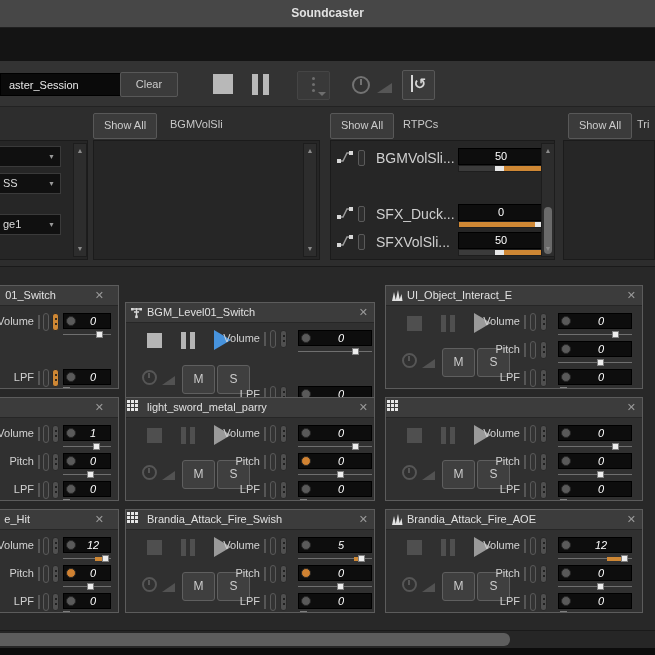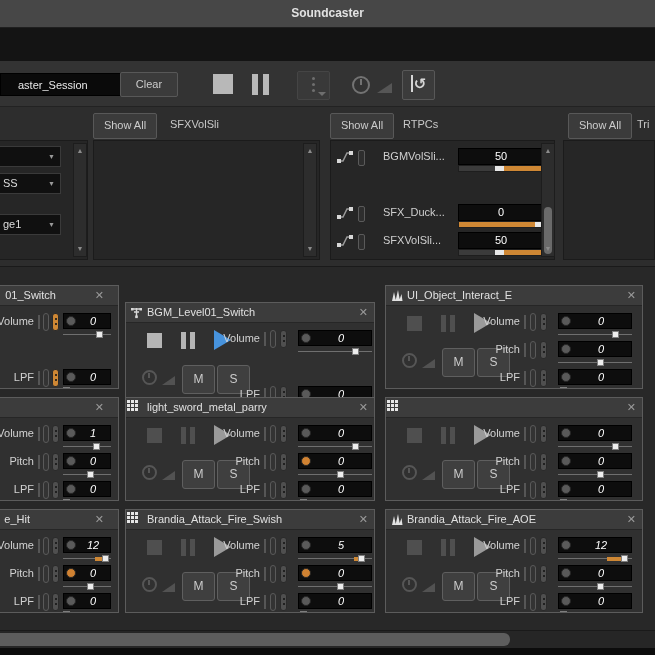--- a/index.html
+++ b/index.html
@@ -6,21 +6,21 @@
   body{width:655px;height:655px;overflow:hidden;position:relative;background:#2d2d2d;
        font-family:"Liberation Sans","DejaVu Sans",sans-serif;-webkit-font-smoothing:antialiased;color:#ccc}
   .abs{position:absolute}
 
   
   .titlebar{left:0;top:0;width:655px;height:27px;background:#474747;border-bottom:1px solid #1f1f1f;
             text-align:center;line-height:27px;font-size:12px;font-weight:bold;color:#e2e2e2}
   .blackstrip{left:0;top:28px;width:655px;height:33px;background:#141414}
   .toolbar{left:0;top:61px;width:655px;height:45px;background:#333;border-bottom:1px solid #222}
   .session{left:0;top:12px;width:112px;height:21px;background:#0a0a0a;border:1px solid #000;
-           color:#e8e8e8;font-size:11px;padding:0 0 0 17px;font-family:"Liberation Sans",sans-serif}
+           color:#e8e8e8;font-size:11px;padding:0 0 0 8px;font-family:"Liberation Sans",sans-serif}
   .btn{background:#3b3b3b;border:1px solid #585858;border-radius:2px;color:#ccc;font-size:11px;
        text-align:center;cursor:default}
   .clear-btn{left:120px;top:11px;width:56px;height:23px;line-height:23px}
   .tb-stop{left:213px;top:13px;width:20px;height:20px;background:#b8b8b8}
   .tb-pause{left:252px;top:13px;width:17px;height:21px}
   .tb-pause span{position:absolute;top:0;width:6px;height:21px;background:#b8b8b8}
   .tb-pause span:last-child{left:11px}
   .tb-dots{left:297px;top:10px;width:31px;height:27px;background:#393939;border:1px solid #454545;border-radius:2px}
   .dots3{position:absolute;left:14px;top:5px;width:3px;height:3px;background:#6e6e6e;border-radius:50%;
          box-shadow:0 6px 0 #6e6e6e,0 12px 0 #6e6e6e}
@@ -41,21 +41,21 @@
   .dropdown{left:0;width:62px;height:21px;background:#101010;border:1px solid #3a3a3a;box-sizing:border-box;
             color:#ddd;font-size:11px;line-height:19px;padding-left:3px}
   .dropdown .dd-arrow{position:absolute;right:5px;top:0;font-size:7px;color:#999;line-height:19px}
   .vscroll{position:absolute;width:14px;background:#2d2d2d;border:1px solid #1d1d1d;box-sizing:border-box}
   .vscroll .sa{position:absolute;left:0;width:100%;text-align:center;font-size:7px;color:#8b8b8b;height:10px;line-height:10px}
   .vscroll .sa.up{top:2px}.vscroll .sa.dn{bottom:2px}
   .vthumb{position:absolute;left:2px;width:8px;border-radius:4px;background:#6a6a6a}
 
   
   .rtpc-row{position:absolute;left:4px;width:216px;height:28px}
-  .rtpc-name{position:absolute;left:48px;top:2px;font-size:11px;color:#cfcfcf;white-space:nowrap}
+  .rtpc-name{position:absolute;left:41px;top:2px;font-size:14px;color:#cfcfcf;white-space:nowrap}
   .rtpc-sep{position:absolute;left:23px;top:2px;width:5px;height:14px;border:1px solid #5a5a5a;border-radius:2px;background:#2e2e2e}
   .rtpc-box{position:absolute;left:123px;top:0;width:84px;height:15px;background:#0d0d0d;border:1px solid #000;
             color:#fff;font-size:11px;text-align:center;line-height:15px}
   .rslider{position:absolute;left:123px;top:17px;width:86px;height:7px;background:#3b3b3b;border:1px solid #1e1e1e;box-sizing:border-box}
   .rfill{position:absolute;top:0;bottom:0;background:#CE8734}
   .rhandle{position:absolute;top:0;bottom:0;width:9px;background:#e8e8e8}
 
   
   .modarea{left:0;top:266px;width:655px;height:364px;background:#282828;border-top:1px solid #1a1a1a}
   .module{position:absolute;width:250px;height:104px;background:#303030;border:1px solid #5c5c5c;
@@ -144,21 +144,21 @@
   <div class="abs tb-dots">
     <span class="dots3"></span>
     <span class="mini-arrow"></span>
   </div>
   <div class="abs tb-clock"></div>
   <div class="abs tb-ramp"></div>
   <div class="abs btn tb-reset"><i>↺</i></div>
 </div>
 
 <div class="abs btn showall" style="left:93px">Show All</div>
-<div class="abs sync-label" style="left:170px">SFXVolSli</div>
+<div class="abs sync-label" style="left:170px">BGMVolSli</div>
 <div class="abs btn showall" style="left:330px">Show All</div>
 <div class="abs sync-label" style="left:403px">RTPCs</div>
 <div class="abs btn showall" style="left:568px">Show All</div>
 <div class="abs sync-label" style="left:637px">Tri</div>
 
 <div class="abs panel" style="left:-2px;width:90px">
   <div class="abs dropdown" style="top:5px">
     <span></span><span class="dd-arrow">▼</span>
   </div>
   <div class="abs dropdown" style="top:32px">

